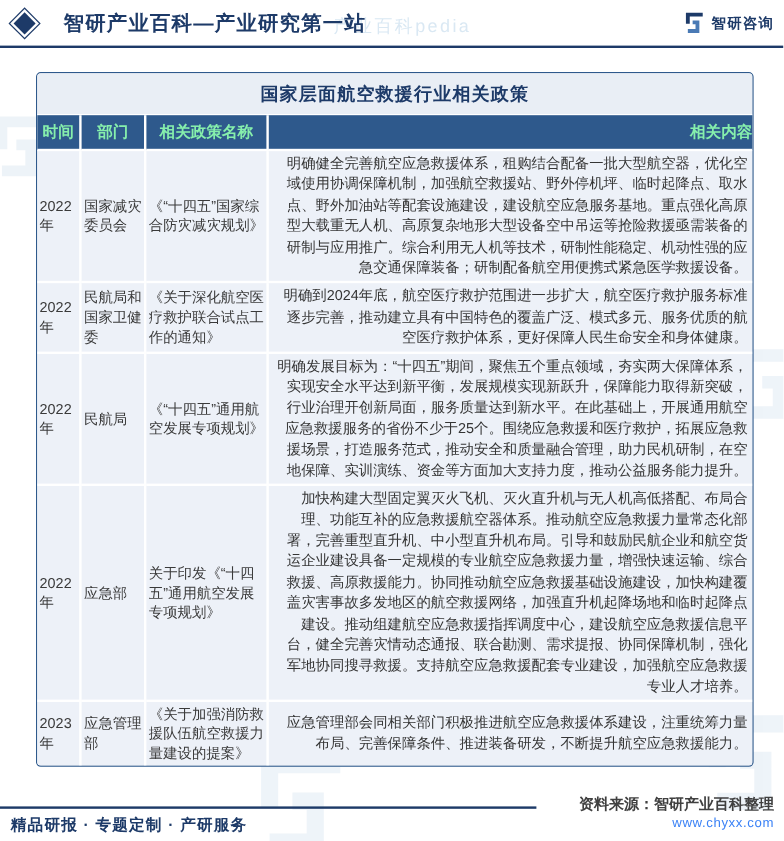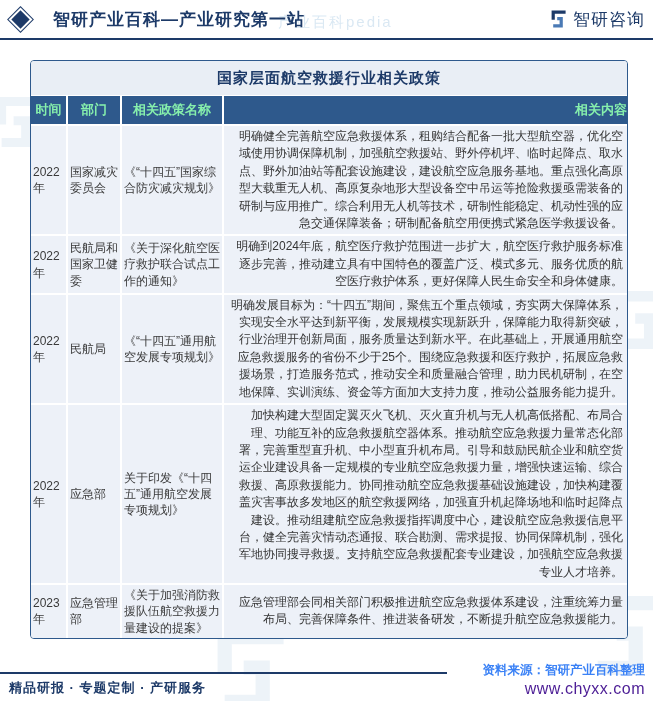--- a/index.html
+++ b/index.html
@@ -11,42 +11,42 @@
   .wm { position: absolute; opacity: .13; color: #7ba7d0; pointer-events: none; }
   .wm svg { display:block; }
   .wm-text { position:absolute; color:#bcd6ea; opacity:.55; font-size:15px; letter-spacing:2px; white-space:nowrap; pointer-events:none; }
 
   
   .hdr { position: absolute; top: 0; left: 0; right: 0; height: 38px; display: flex; align-items: center; justify-content: space-between; padding: 0 8px 0 10px; }
   .hdr-left { display: flex; align-items: center; gap: 22px; }
   .diamond { width: 13px; height: 13px; background: #1d3a68; transform: rotate(45deg); box-shadow: 0 0 0 2px #fff, 0 0 0 3px #1d3a68; margin: 0 4px; }
   .site-title { font-size: 17px; font-weight: bold; color: #1d3a68; letter-spacing: 1px; }
   .hdr-right { display: flex; align-items: center; gap: 5px; }
-  .brand-name { font-size: 17px; color: #1d3a68; font-weight: normal; letter-spacing: 1px; }
+  .brand-name { font-size: 12px; color: #1d3a68; font-weight: bold; letter-spacing: 1px; }
   .hdr-rule { position: absolute; top: 38px; left: 0; right: 0; border-top: 2px solid #1d3a68; }
 
   
   .card { position: absolute; left: 30px; top: 60px; width: 598px; border: 1px solid #2e598c; border-radius: 4px; overflow: hidden; background: #fff; }
   .card-title { background: #e9eef5; color: #1d3a68; font-weight: bold; font-size: 15px; text-align: center; padding: 8px 0 7px; letter-spacing: 1px; border-bottom: 1px solid #fff; }
   table { border-collapse: collapse; table-layout: fixed; width: 100%; }
   col.c-time { width: 36px; } col.c-dept { width: 54px; } col.c-policy { width: 102px; } col.c-content { width: auto; }
   th { background: #2e598c; color: #86efac; font-size: 13px; font-weight: bold; padding: 5px 0; border: 2px solid #fff; border-top: none; }
   td { background: #edf1f8; border: 2px solid #fff; font-size: 12px; color: #3a3a3a; vertical-align: middle; padding: 2px 2px; }
   td.center { text-align: left; line-height: 1.35; }
   td.content { text-align: justify; line-height: 17.4px; padding: 2px 4px 2px 5px; color: #353535; }
   tr td:first-child, tr th:first-child { border-left: none; }
   tr td:last-child, tr th:last-child { border-right: none; text-align: right; }
   tbody tr:last-child td { border-bottom: none; }
 
   
   .footer { position: absolute; left: 0; right: 0; bottom: 0; height: 40px; }
   .foot-rule { position: absolute; left: 0; top: 11px; width: 447px; border-top: 2px solid #1d3a68; }
   .services { position: absolute; left: 9px; top: 18px; font-size: 13px; font-weight: bold; color: #1d3a68; letter-spacing: 1px; }
-  .source { position: absolute; right: 8px; top: 1px; font-size: 12.5px; font-weight: bold; color: #3b82f6; }
-  .website { position: absolute; right: 8px; top: 19px; font-size: 16px; color: #4c1d95; letter-spacing: .5px; }
+  .source { position: absolute; right: 8px; top: 1px; font-size: 12.5px; font-weight: bold; color: #404040; }
+  .website { position: absolute; right: 8px; top: 19px; font-size: 11px; color: #3b82f6; letter-spacing: .5px; }
 </style>
 </head>
 <body>
 
 <div class="page">
 
   <div class="wm" style="left:-14px; top:92px; width:60px; height:60px;">
     <svg width="60" height="60" viewBox="0 0 100 100">
         <path d="M88 16 H26 V54" stroke="currentColor" stroke-width="15" fill="none"></path>
         <path d="M26 84 H66 V48 H46" stroke="currentColor" stroke-width="15" fill="none"></path>

